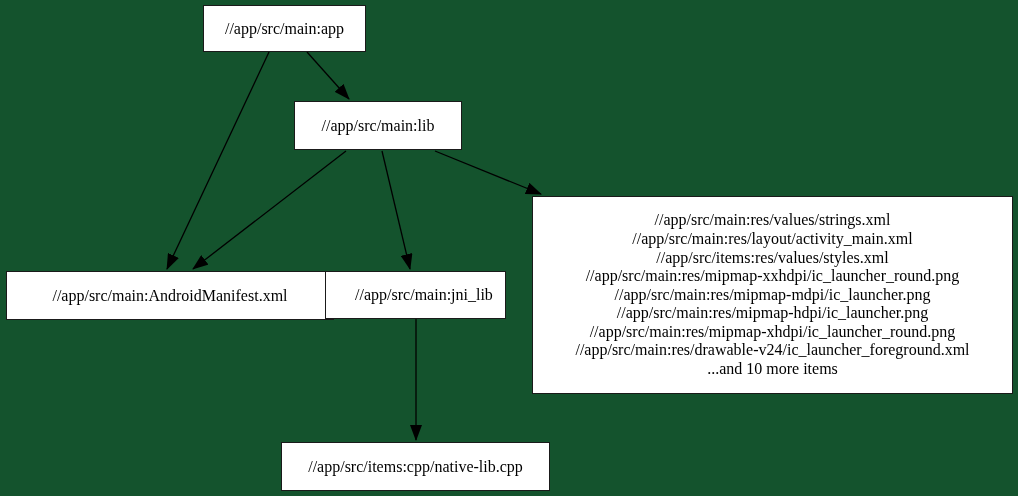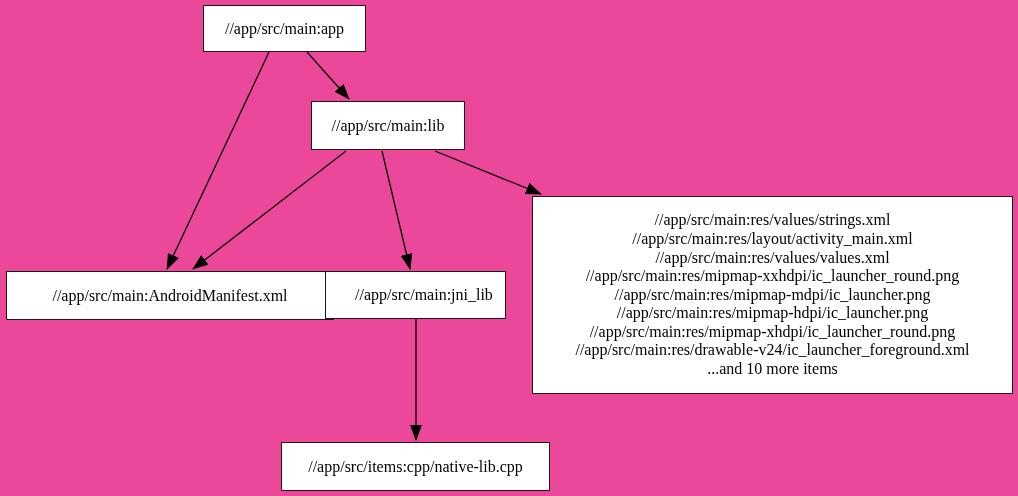--- a/index.html
+++ b/index.html
@@ -4,21 +4,21 @@
 <style>
   html, body {
     margin: 0;
     padding: 0;
     background: #ffffff;
   }
   .canvas {
     position: relative;
     width: 1018px;
     height: 496px;
-    background: #ec4899;
+    background: #14532d;
     font-family: "Liberation Serif", "DejaVu Serif", serif;
     color: #000000;
     overflow: hidden;
   }
   .edges {
     position: absolute;
     left: 0;
     top: 0;
     width: 1018px;
     height: 496px;
@@ -36,21 +36,21 @@
     border: 1.5px solid #1a1a1a;
     display: flex;
     align-items: center;
     justify-content: center;
     text-align: center;
     font-size: 16px;
     z-index: 2;
     white-space: nowrap;
   }
   .node-app        { left: 203px; top: 5px;   width: 163px; height: 47px; }
-  .node-lib        { left: 311px; top: 101px; width: 154px; height: 49px; }
+  .node-lib        { left: 294px; top: 101px; width: 168px; height: 49px; }
   .node-manifest   { left: 6px;   top: 271px; width: 328px; height: 49px; text-align: right; }
   .node-jni-lib    { left: 325px; top: 271px; width: 181px; height: 48px; padding-left: 17px; }
   .node-native-lib { left: 281px; top: 442px; width: 269px; height: 49px; }
   .node-resources  {
     left: 532px; top: 196px; width: 481px; height: 198px;
     flex-direction: column;
     justify-content: center;
     line-height: 18.6px;
   }
   .res-line {
@@ -88,21 +88,21 @@
     <span>//app/src/main:AndroidManifest.xml</span>
   </div>
 
   <div class="node node-jni-lib">
     <span>//app/src/main:jni_lib</span>
   </div>
 
   <div class="node node-resources">
     <span class="res-line">//app/src/main:res/values/strings.xml</span>
     <span class="res-line">//app/src/main:res/layout/activity_main.xml</span>
-    <span class="res-line">//app/src/main:res/values/values.xml</span>
+    <span class="res-line">//app/src/items:res/values/styles.xml</span>
     <span class="res-line">//app/src/main:res/mipmap-xxhdpi/ic_launcher_round.png</span>
     <span class="res-line">//app/src/main:res/mipmap-mdpi/ic_launcher.png</span>
     <span class="res-line">//app/src/main:res/mipmap-hdpi/ic_launcher.png</span>
     <span class="res-line">//app/src/main:res/mipmap-xhdpi/ic_launcher_round.png</span>
     <span class="res-line">//app/src/main:res/drawable-v24/ic_launcher_foreground.xml</span>
     <span class="res-line">...and 10 more items</span>
   </div>
 
   <div class="node node-native-lib">
     <span>//app/src/items:cpp/native-lib.cpp</span>

